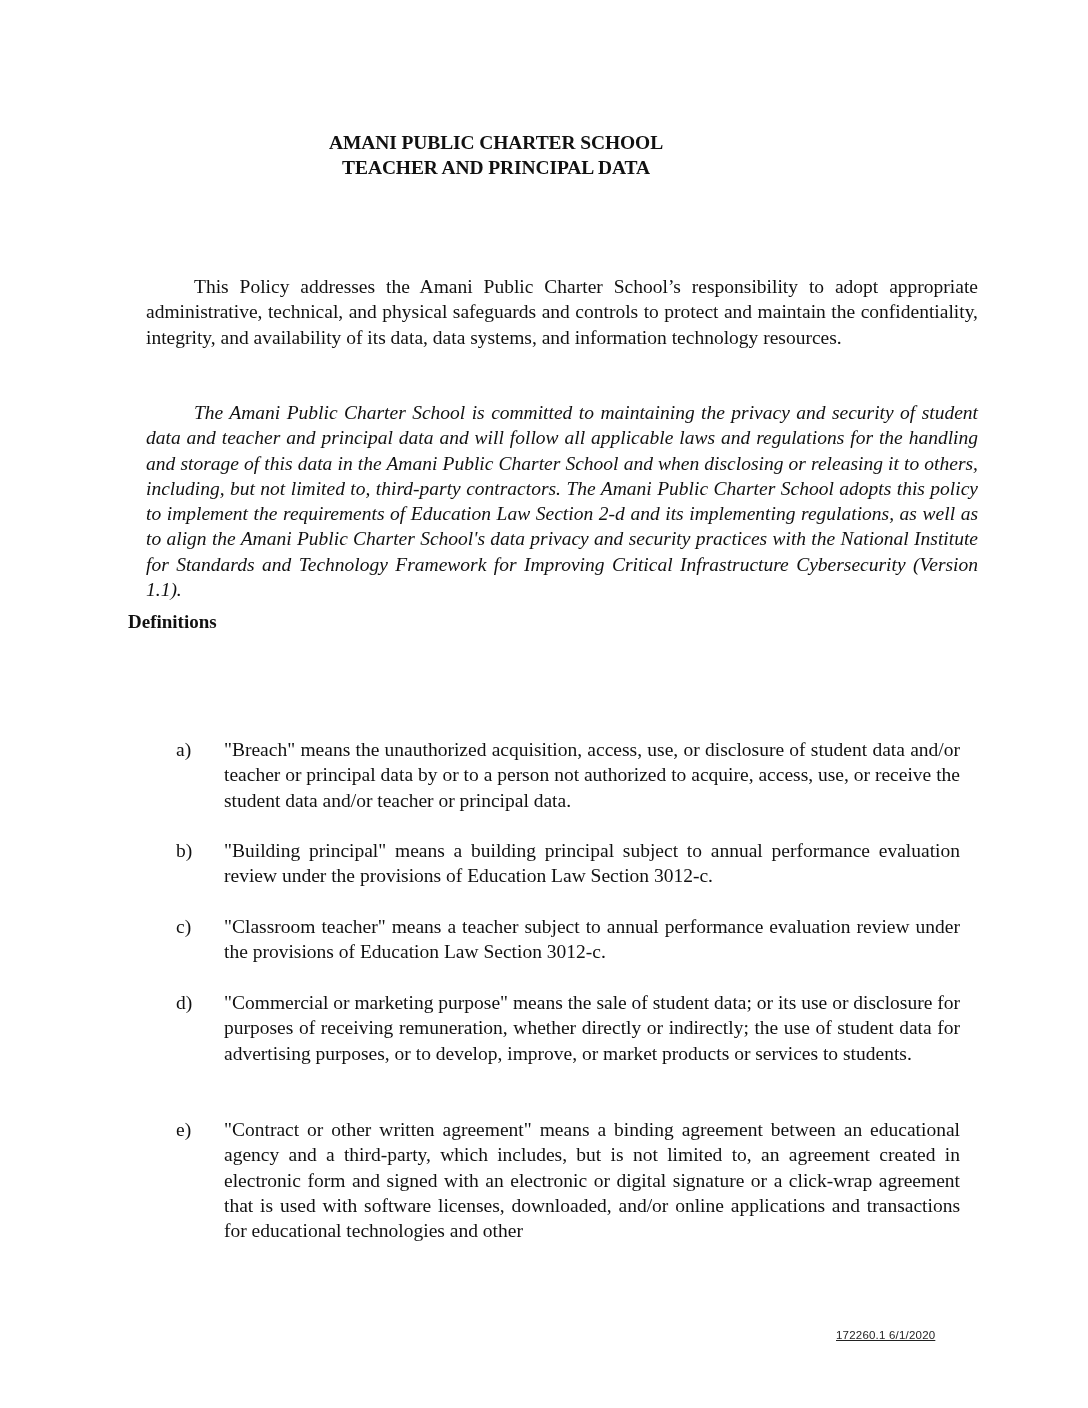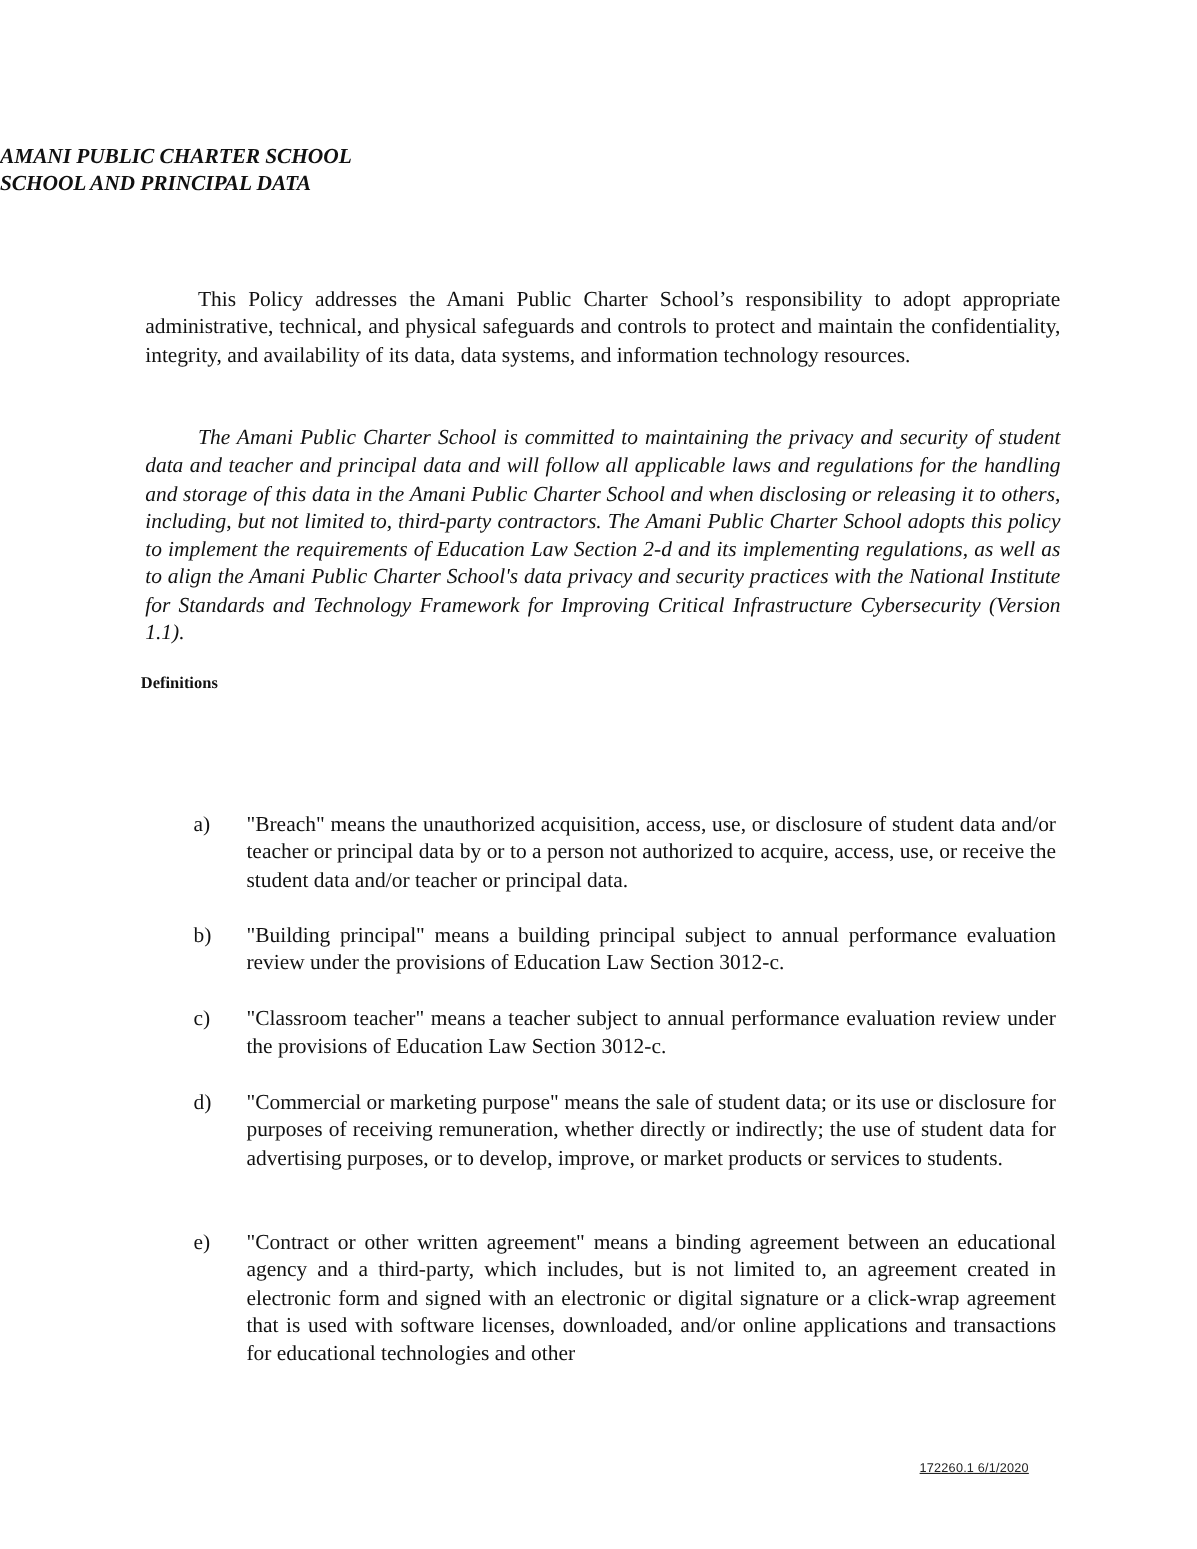--- a/index.html
+++ b/index.html
@@ -20,47 +20,47 @@
       left: 0; top: 0;
       width: 1088px;
       height: 1408px;
       background: #ffffff;
     }
     .title-block {
       position: absolute;
       top: 130px;
       left: 0;
       width: 992px;
+      text-align: center;
       font-weight: bold;
       font-size: 19.5px;
       line-height: 25px;
       letter-spacing: -0.1px;
-      font-style: italic;
     }
     .title-line { display: block; }
     .body {
       position: absolute;
       left: 128px;
       width: 832px;
       font-size: 19.5px;
       line-height: 25.3px;
       text-align: justify;
     }
     .para {
-      margin: 4px;
+      margin: 18px;
       text-indent: 48px;
     }
     .p1 { position: absolute; top: 256px; left: 128px; width: 832px; }
     .p2 { position: absolute; top: 382px; left: 128px; width: 832px; font-style: italic; }
     .heading {
       position: absolute;
       top: 609px;
       left: 128px;
       font-weight: bold;
-      font-size: 15px;
+      font-size: 19px;
       line-height: 25px;
     }
     .p3 { position: absolute; top: 660px; left: 128px; width: 832px; }
     .def-item {
       position: absolute;
       left: 176px;
       width: 784px;
       font-size: 19.5px;
       line-height: 25.3px;
     }
@@ -86,21 +86,21 @@
       text-decoration: underline;
     }
   </style>
 </head>
 <body>
 
 <div class="page">
 
   <div class="title-block">
     <span class="title-line">AMANI PUBLIC CHARTER SCHOOL</span>
-    <span class="title-line">SCHOOL AND PRINCIPAL DATA</span>
+    <span class="title-line">TEACHER AND PRINCIPAL DATA</span>
   </div>
 
   <p class="body para p1">This Policy addresses the Amani Public Charter School’s responsibility to adopt appropriate administrative, technical, and physical safeguards and controls to protect and maintain the confidentiality, integrity, and availability of its data, data systems, and information technology resources.</p>
 
   <p class="body para p2">The Amani Public Charter School is committed to maintaining the privacy and security of student data and teacher and principal data and will follow all applicable laws and regulations for the handling and storage of this data in the Amani Public Charter School and when disclosing or releasing it to others, including, but not limited to, third-party contractors. The Amani Public Charter School adopts this policy to implement the requirements of Education Law Section 2-d and its implementing regulations, as well as to align the Amani Public Charter School's data privacy and security practices with the National Institute for Standards and Technology Framework for Improving Critical Infrastructure Cybersecurity (Version 1.1).</p>
 
   <div class="heading">Definitions</div>
 
 
   <div class="def-item" style="top:737px;">

